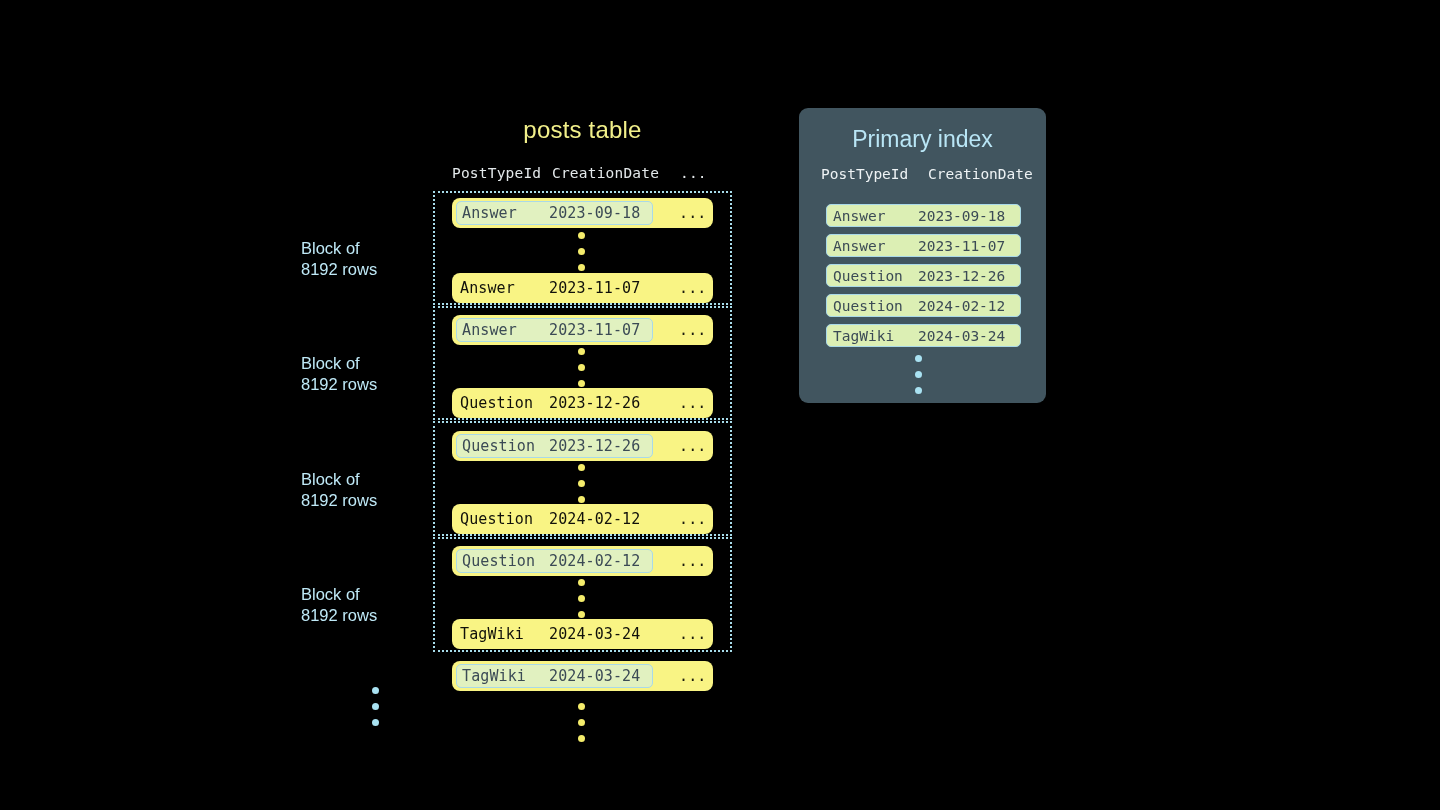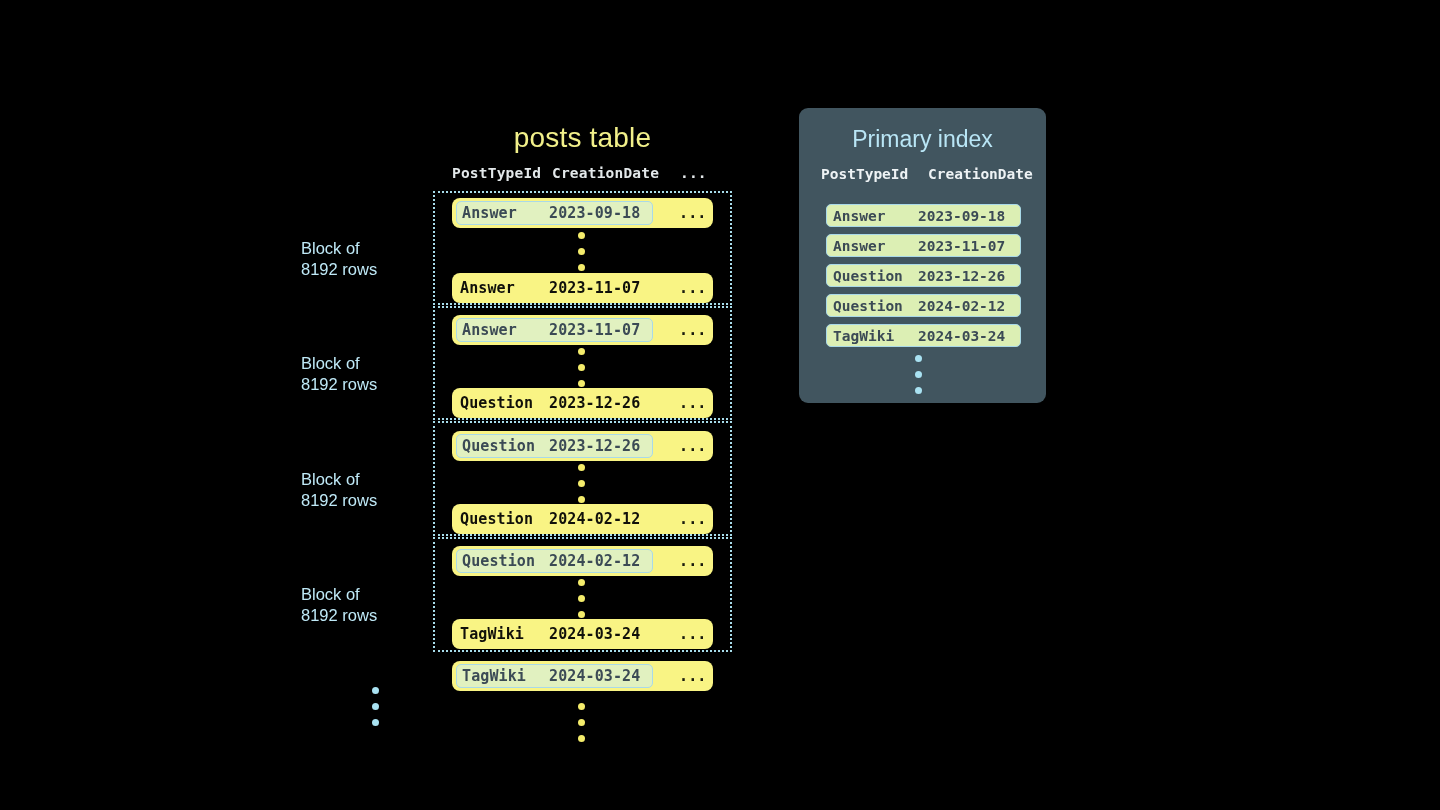--- a/index.html
+++ b/index.html
@@ -14,31 +14,30 @@
     overflow: hidden;
     font-family: "Liberation Sans", sans-serif;
     -webkit-font-smoothing: antialiased;
   }
 
   
   .abs { position: absolute; }
 
   .mono {
     font-family: "DejaVu Sans Mono", "Liberation Mono", monospace;
-    font-weight: bold;
   }
 
   
   #posts-table-title {
     left: 433px;
-    top: 122px;
+    top: 116px;
     width: 299px;
     text-align: center;
     color: #f2f08a;
-    font-size: 28px;
+    font-size: 24px;
     letter-spacing: 0.2px;
   }
 
   #posts-columns {
     left: 452px;
     top: 165px;
     width: 262px;
     height: 22px;
     color: #e3e8ea;
     font-size: 14.5px;

